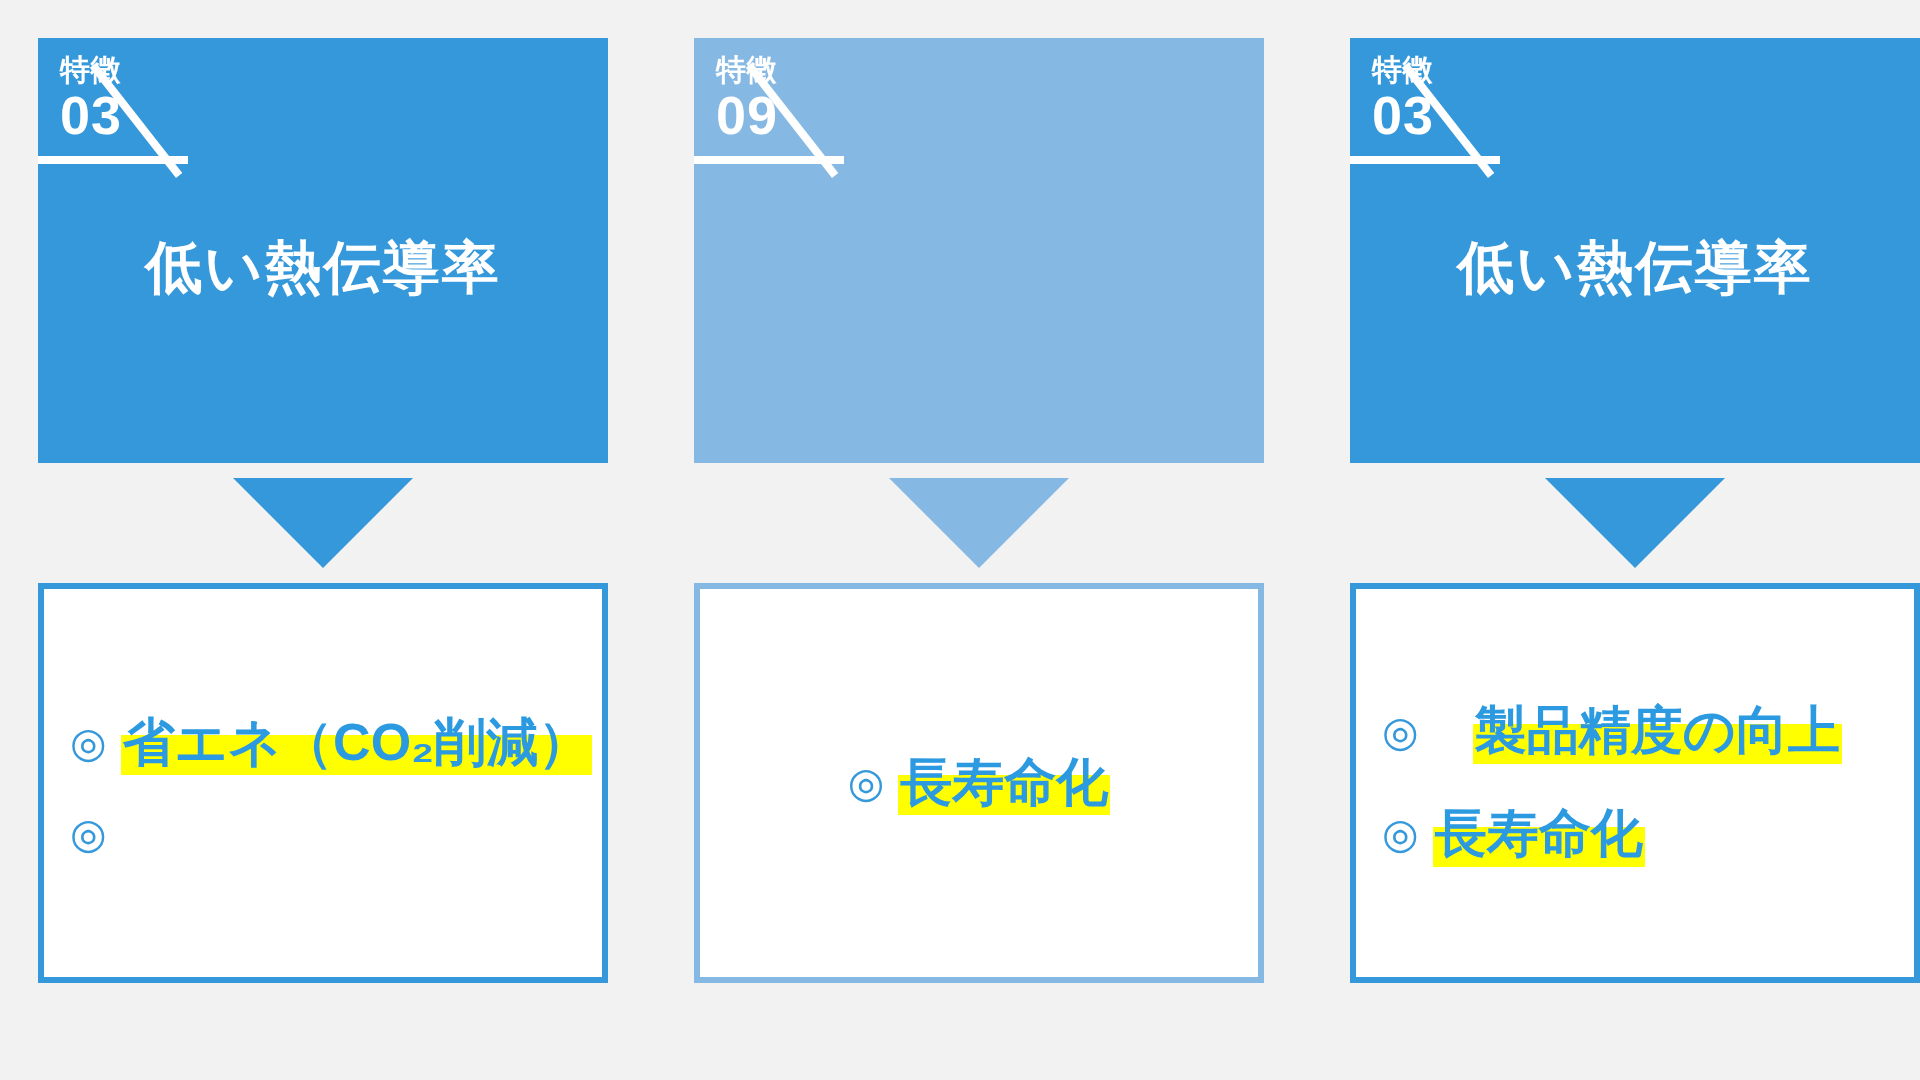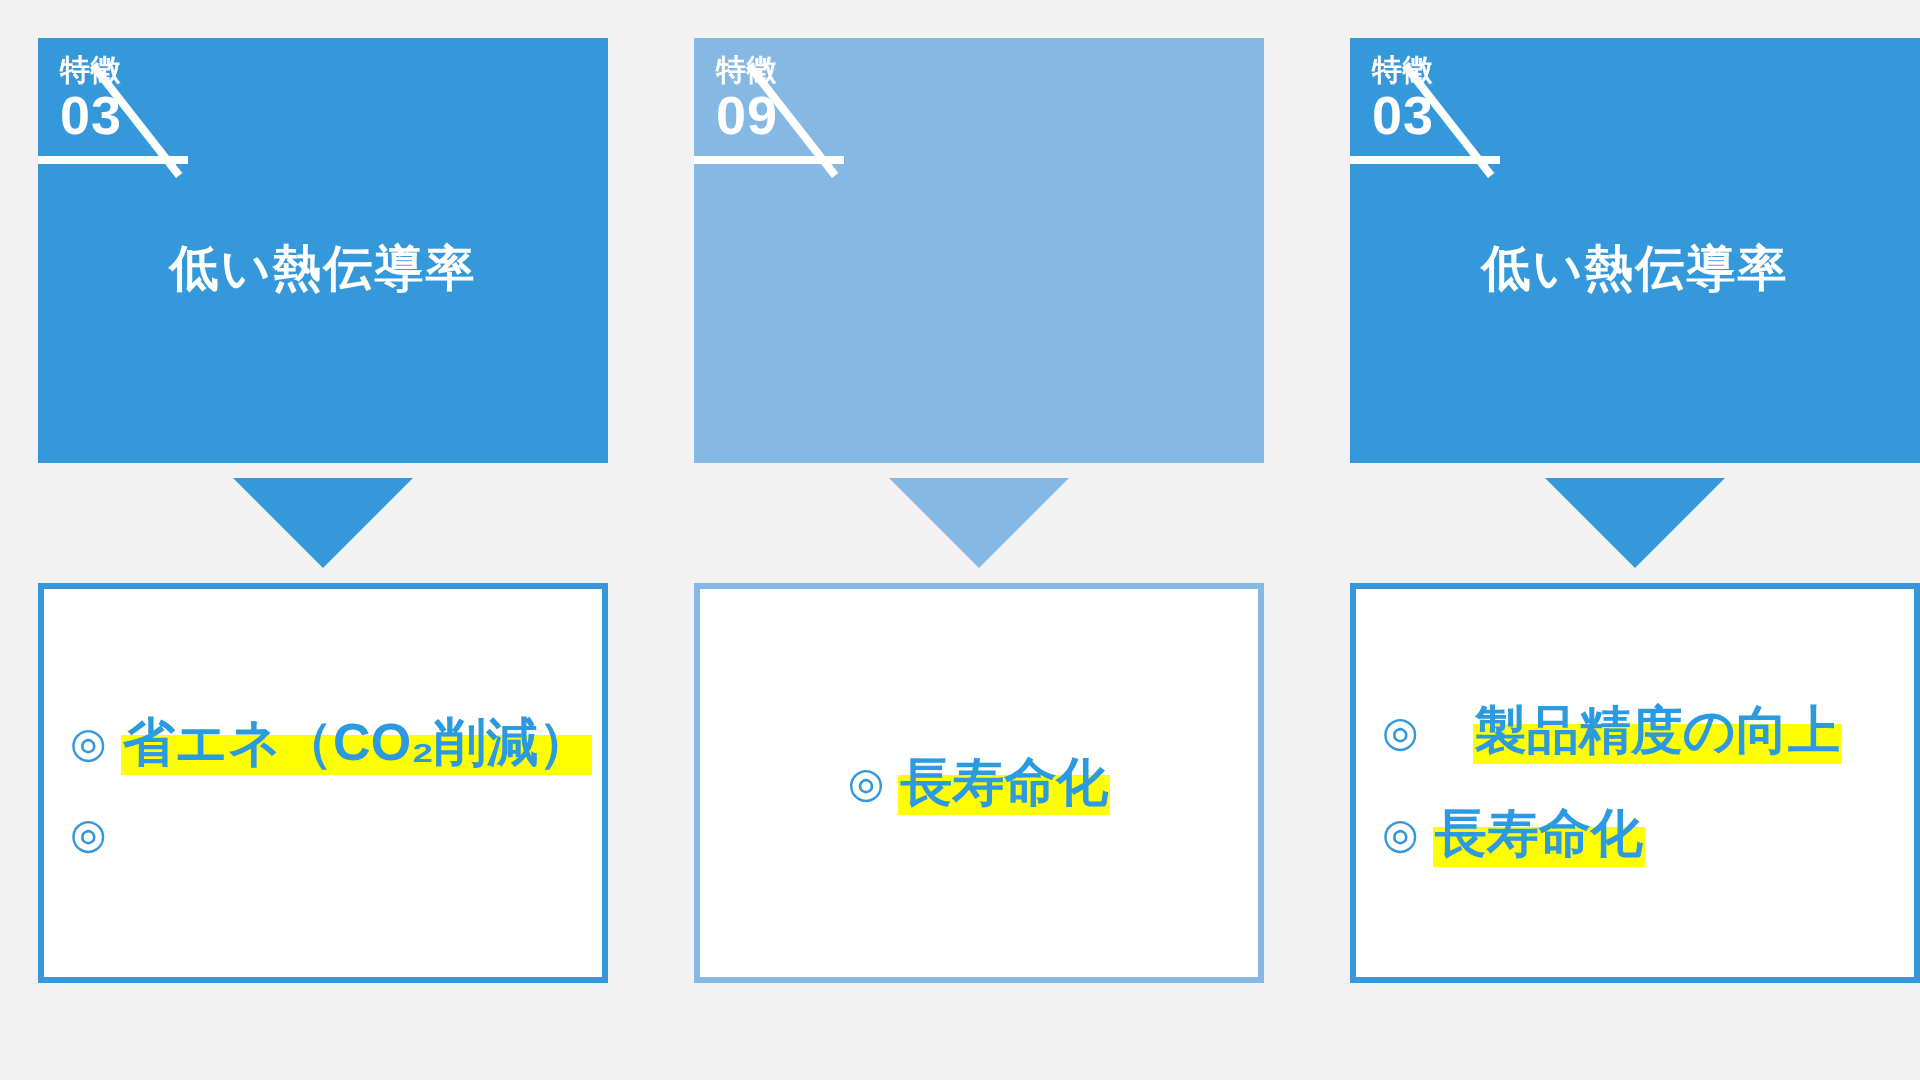--- a/index.html
+++ b/index.html
@@ -89,21 +89,21 @@
     background: #ffffff;
     transform-origin: bottom left;
     transform: rotate(-38deg);
     z-index: 2;
   }
 
   .header-title {
     position: relative;
     z-index: 4;
     color: #ffffff;
-    font-size: 49px;
+    font-size: 57px;
     font-weight: bold;
     letter-spacing: 2px;
     text-align: center;
     margin-top: 36px;
     white-space: nowrap;
   }
 
   
   .arrow-wrap {
     height: 120px;

